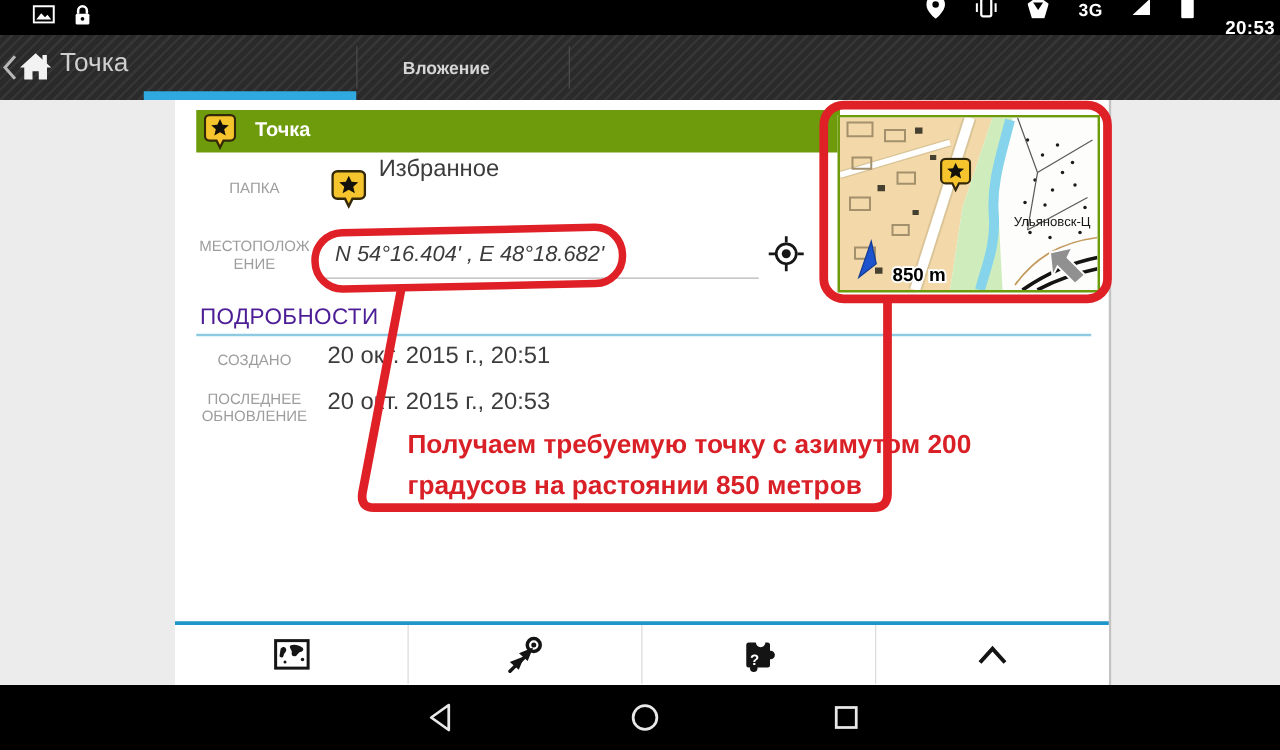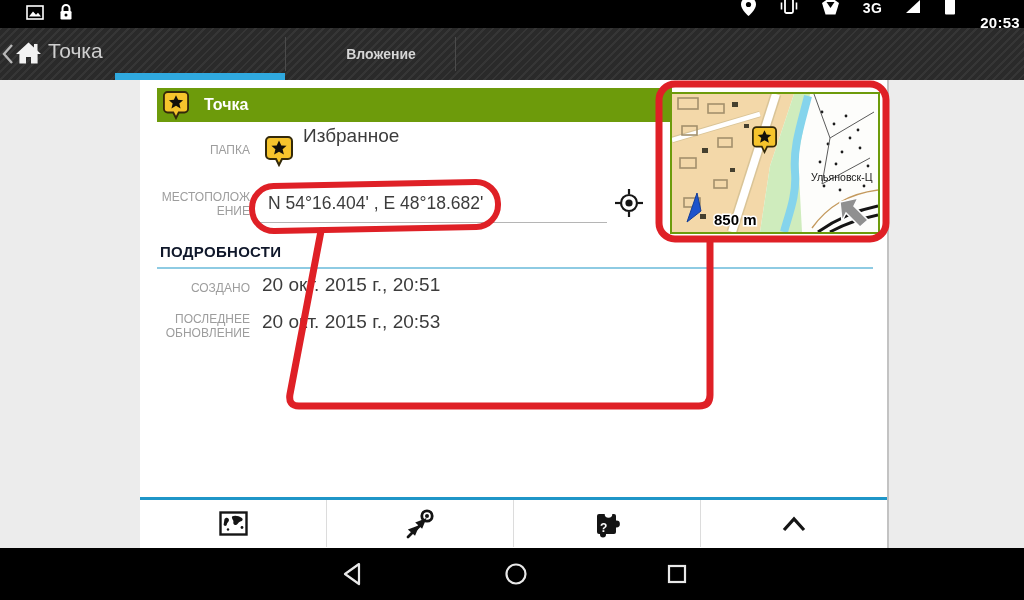--- a/index.html
+++ b/index.html
@@ -15,42 +15,42 @@
 
   
   .appbar{position:absolute;left:0;top:28px;width:1024px;height:52px;background:#2a2a2a;
           background-image:repeating-linear-gradient(135deg,rgba(255,255,255,.055) 0 2px,transparent 2px 6px);}
   .back-btn{position:absolute;left:2px;top:15px;width:14px;height:22px;}
   .home-btn{position:absolute;left:15px;top:13px;width:28px;height:26px;}
   .appbar-title{position:absolute;left:48px;top:11px;font-size:21px;color:#cfcfcf;}
   .tab{position:absolute;top:0;height:52px;width:170px;display:flex;align-items:center;justify-content:center;
        font-size:14px;font-weight:bold;color:#d6d6d6;}
   .tab1{left:115px;color:#ffffff;}
-  .tab2{left:296px;}
+  .tab2{left:272px;}
   .tab-divider{position:absolute;top:9px;width:1px;height:34px;background:#4b4b4b;}
   .tab-underline{position:absolute;left:115px;top:45px;width:170px;height:7px;background:#2fa9df;}
 
   
   .card{position:absolute;left:140px;top:80px;width:747px;height:468px;background:#fff;
         border-right:2px solid #c3c3c3;}
   .green-header{position:absolute;left:17px;top:8px;width:515px;height:34px;background:#6d9b0b;
         display:flex;align-items:center;}
   .green-header .badge{margin-left:6px;}
   .green-title{color:#fff;font-size:16px;font-weight:bold;margin-left:15px;}
 
-  .field-label{position:absolute;left:17px;width:93px;text-align:right;font-size:12px;line-height:14px;
+  .field-label{position:absolute;left:17px;width:93px;text-align:center;font-size:12px;line-height:14px;
         color:#9d9d9d;overflow-wrap:anywhere;}
   .field-value{position:absolute;font-size:19px;color:#3c3c3c;}
 
   .loc-input{position:absolute;left:118px;top:106px;width:339px;height:34px;border:none;
         border-bottom:1.5px solid #b5b5b5;background:transparent;font-family:inherit;
-        font-size:17.5px;color:#3c3c3c;padding:0 0 2px 10px;outline:none;}
+        font-size:17.5px;color:#3c3c3c;padding:0 0 2px 10px;outline:none;font-style:italic;}
   .crosshair-btn{position:absolute;left:472px;top:106px;width:34px;height:34px;background:none;border:none;padding:2px;}
 
-  .details-heading{position:absolute;left:20px;top:163px;font-size:15px;font-weight:bold;color:#0f172a;letter-spacing:.3px;}
+  .details-heading{position:absolute;left:20px;top:163px;font-size:18px;font-weight:normal;color:#4c1d95;letter-spacing:.3px;}
   .details-rule{position:absolute;left:17px;top:187px;width:716px;height:2px;background:#8ecbe3;}
 
   .map-widget{position:absolute;left:530px;top:12px;width:206px;height:138px;border:2px solid #6d9b0b;
         background:#fff;overflow:hidden;}
 
   
   .toolbar-line{position:absolute;left:0;top:417px;width:747px;height:3px;background:#1f96c8;}
   .toolbar{position:absolute;left:0;top:420px;width:747px;height:47px;display:flex;}
   .tool-btn{flex:1;display:flex;align-items:center;justify-content:center;background:#fff;border:none;}
   .tool-btn + .tool-btn{border-left:1px solid #dcdcdc;}
@@ -288,20 +288,24 @@
         </svg>
       </button>
       <button class="tool-btn">
         <svg width="28" height="22">
           <polyline points="4,17 14,6 24,17" fill="none" stroke="#141414" stroke-width="3.2"></polyline>
         </svg>
       </button>
     </div>
   </main>
 
+  <div class="annotation-text">
+    <div>Получаем требуемую точку с азимутом 200</div>
+    <div>градусов на растоянии 850 метров</div>
+  </div>
 
   <svg class="annotation-overlay" width="1024" height="600">
     <g stroke="#df2026" fill="none" stroke-linecap="round">
       <rect x="252" y="184" width="246" height="45" rx="22" stroke-width="6" transform="rotate(-1.2 375 206)"></rect>
       <rect x="659" y="84" width="227" height="155" rx="16" stroke-width="7"></rect>
       <path d="M321,231 L290,394 Q288,406 299,406 L699,406 Q710,406 710,395 L710,241" stroke-width="7"></path>
     </g>
   </svg>
 
   <nav class="navbar">

